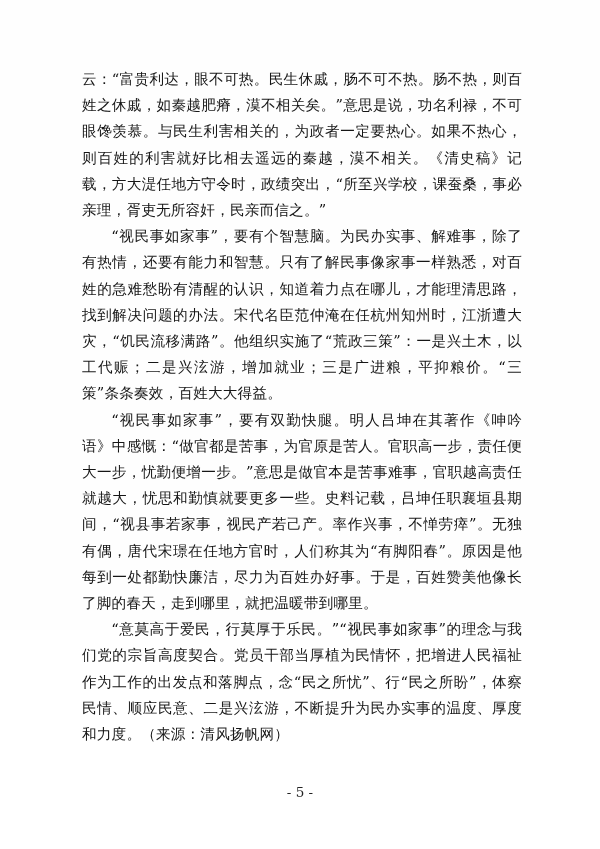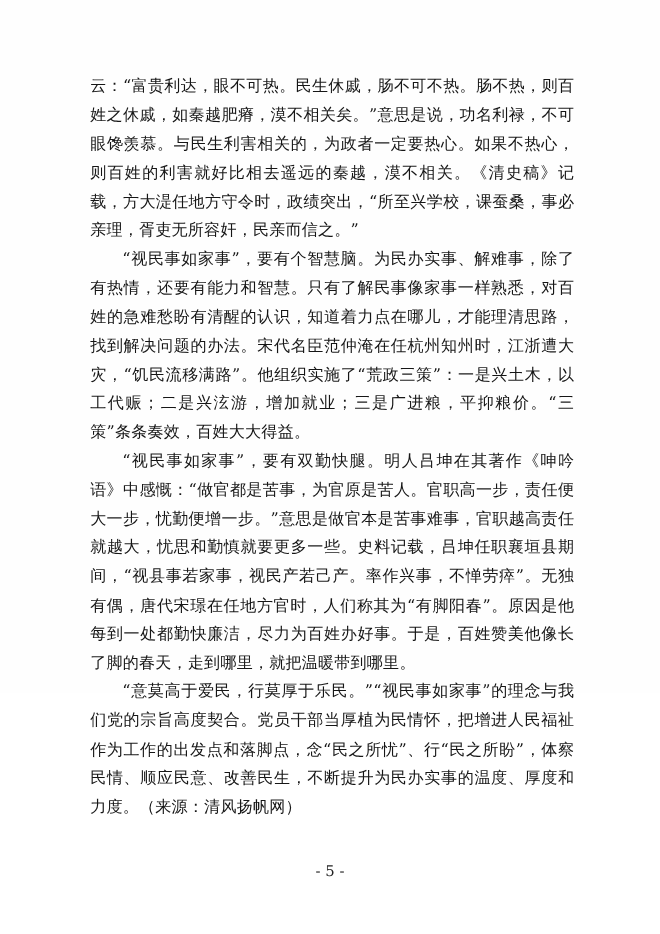--- a/index.html
+++ b/index.html
@@ -54,16 +54,16 @@
   }
 </style>
 </head>
 <body>
 
 <div class="page">
   <div class="content">
     <p class="para">云：“富贵利达，眼不可热。民生休戚，肠不可不热。肠不热，则百姓之休戚，如秦越肥瘠，漠不相关矣。”意思是说，功名利禄，不可眼馋羡慕。与民生利害相关的，为政者一定要热心。如果不热心，则百姓的利害就好比相去遥远的秦越，漠不相关。《清史稿》记载，方大湜任地方守令时，政绩突出，“所至兴学校，课蚕桑，事必亲理，胥吏无所容奸，民亲而信之。”</p>
     <p class="para indent">“视民事如家事”，要有个智慧脑。为民办实事、解难事，除了有热情，还要有能力和智慧。只有了解民事像家事一样熟悉，对百姓的急难愁盼有清醒的认识，知道着力点在哪儿，才能理清思路，找到解决问题的办法。宋代名臣范仲淹在任杭州知州时，江浙遭大灾，“饥民流移满路”。他组织实施了“荒政三策”：一是兴土木，以工代赈；二是兴泫游，增加就业；三是广进粮，平抑粮价。“三策”条条奏效，百姓大大得益。</p>
     <p class="para indent">“视民事如家事”，要有双勤快腿。明人吕坤在其著作《呻吟语》中感慨：“做官都是苦事，为官原是苦人。官职高一步，责任便大一步，忧勤便增一步。”意思是做官本是苦事难事，官职越高责任就越大，忧思和勤慎就要更多一些。史料记载，吕坤任职襄垣县期间，“视县事若家事，视民产若己产。率作兴事，不惮劳瘁”。无独有偶，唐代宋璟在任地方官时，人们称其为“有脚阳春”。原因是他每到一处都勤快廉洁，尽力为百姓办好事。于是，百姓赞美他像长了脚的春天，走到哪里，就把温暖带到哪里。</p>
-    <p class="para indent">“意莫高于爱民，行莫厚于乐民。”“视民事如家事”的理念与我们党的宗旨高度契合。党员干部当厚植为民情怀，把增进人民福祉作为工作的出发点和落脚点，念“民之所忧”、行“民之所盼”，体察民情、顺应民意、改善民生，不断提升为民办实事的温度、厚度和力度。（来源：清风扬帆网）</p>
+    <p class="para indent">“意莫高于爱民，行莫厚于乐民。”“视民事如家事”的理念与我们党的宗旨高度契合。党员干部当厚植为民情怀，把增进人民福祉作为工作的出发点和落脚点，念“民之所忧”、行“民之所盼”，体察民情、顺应民意、二是兴泫游，不断提升为民办实事的温度、厚度和力度。（来源：清风扬帆网）</p>
   </div>
   <div class="page-number">- 5 -</div>
 </div>
 
 </body></html>

